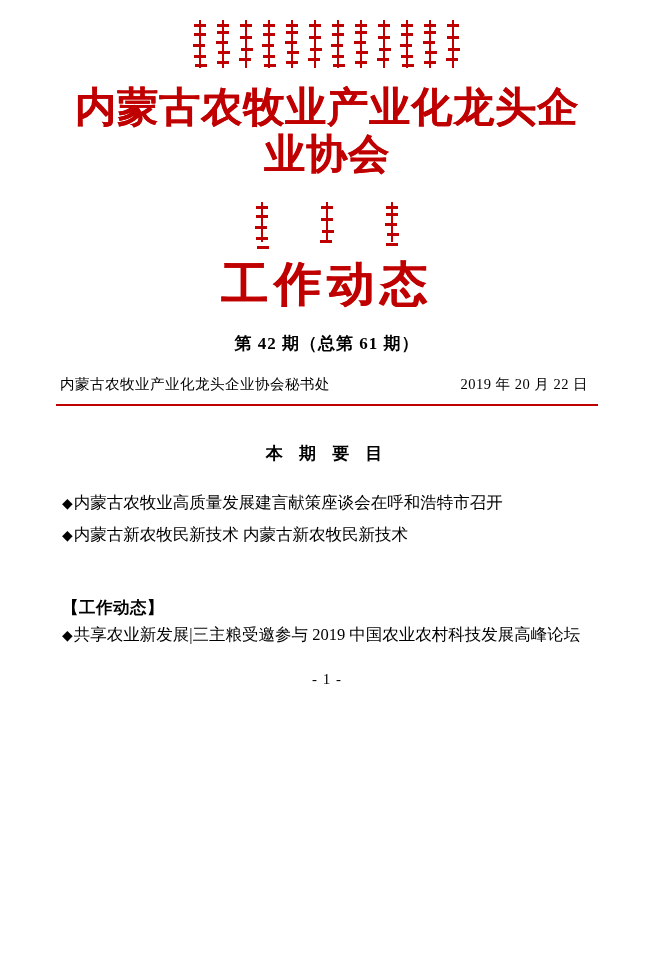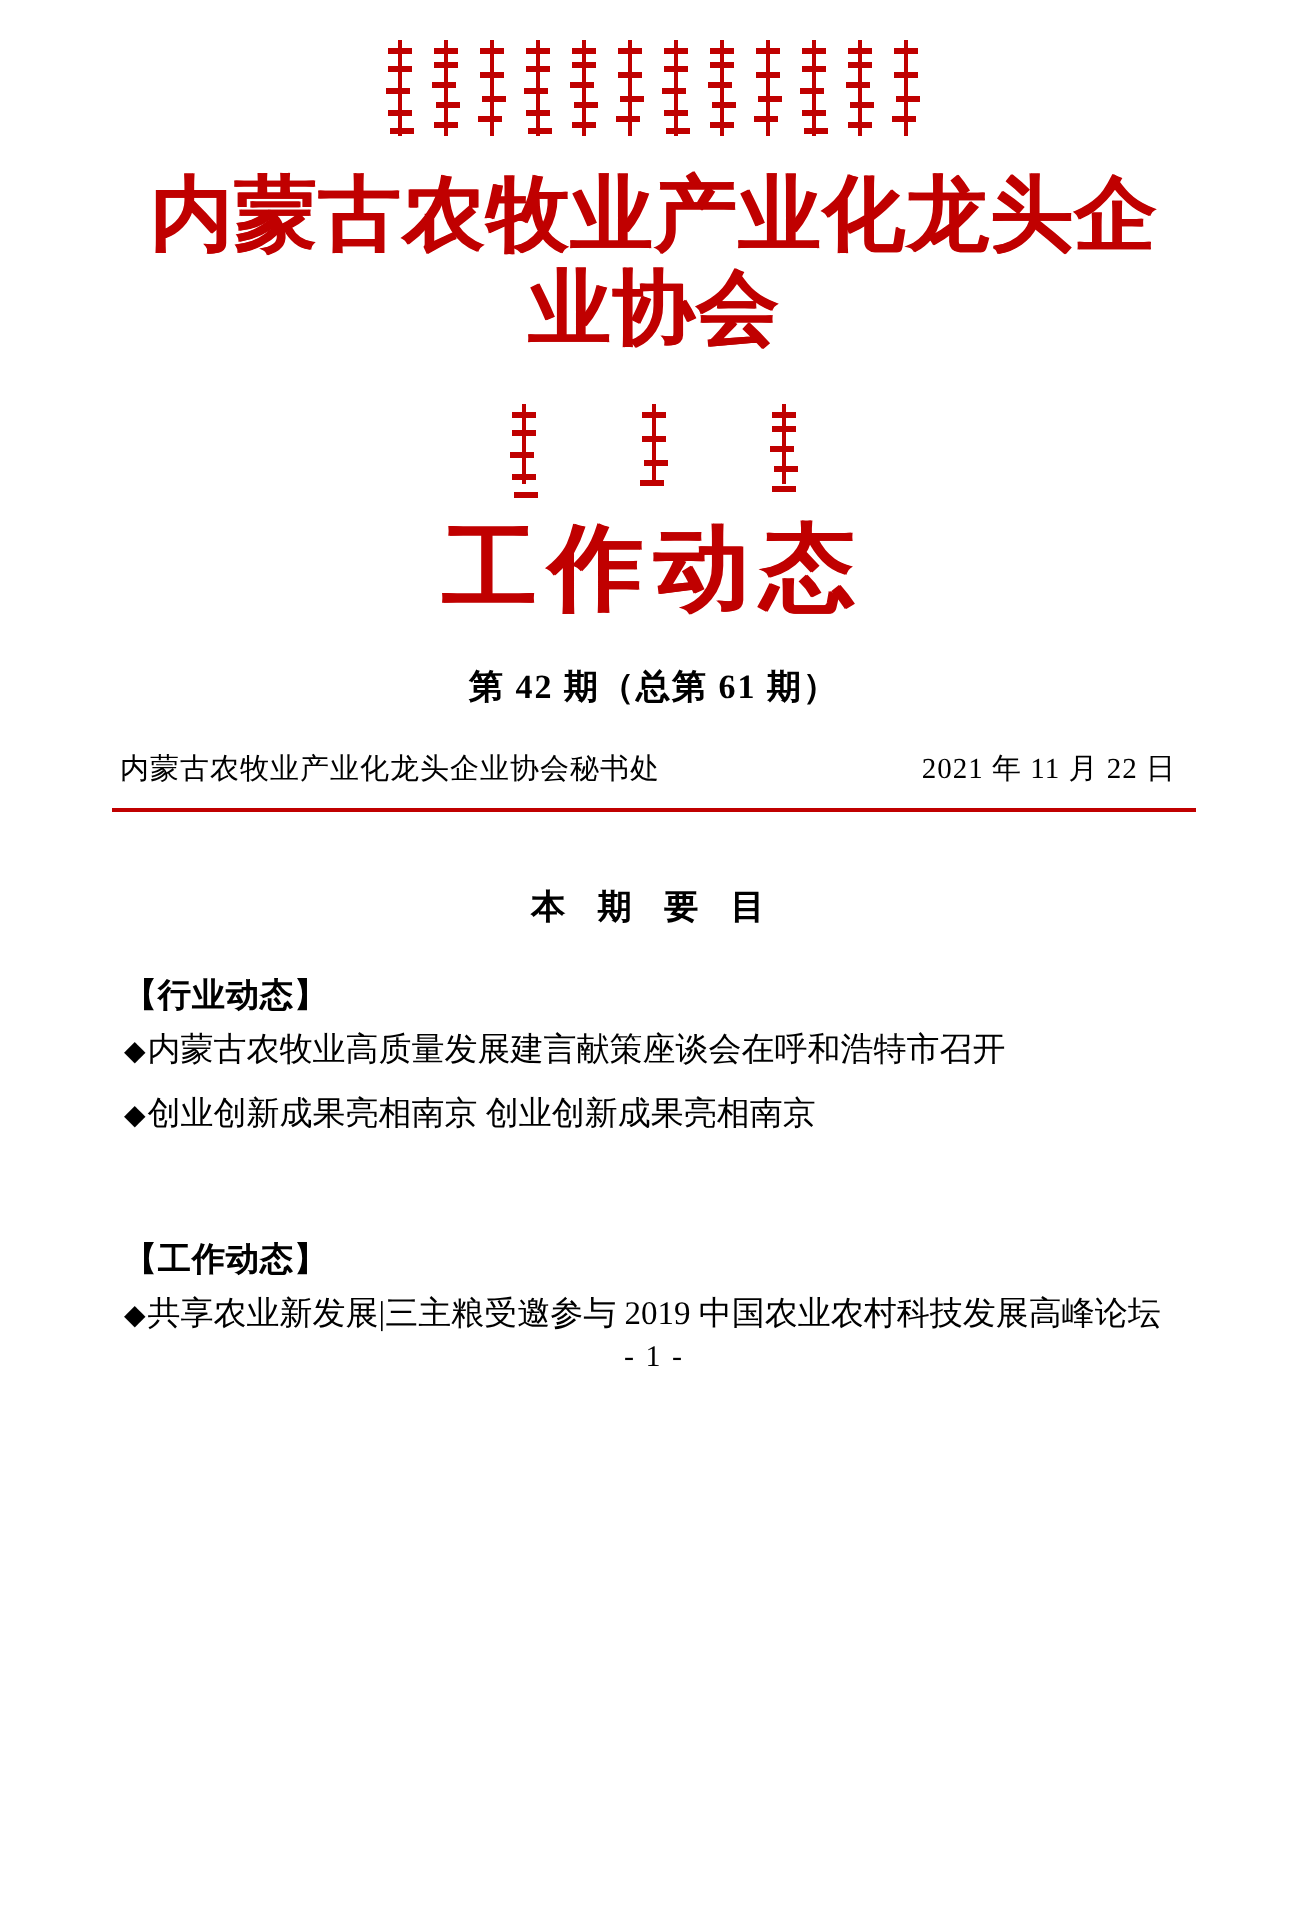--- a/index.html
+++ b/index.html
@@ -202,34 +202,33 @@
     <span class="mong-glyph v3"></span>
     <span class="mong-glyph v2"></span>
   </div>
 
   <div class="title-sub">工作动态</div>
 
   <div class="issue-line">第 42 期（总第 61 期）</div>
 
   <div class="byline">
     <span class="org">内蒙古农牧业产业化龙头企业协会秘书处</span>
-    <span class="date">2021 年 11 月 22 日</span>
+    <span class="date">2019 年 20 月 22 日</span>
   </div>
 
   <div class="rule"></div>
 
   <div class="contents-title">本 期 要 目</div>
 
   <div class="section">
-    <div class="section-heading">【行业动态】</div>
     <div class="entry">
       <span class="bullet">◆</span><span>内蒙古农牧业高质量发展建言献策座谈会在呼和浩特市召开</span>
     </div>
     <div class="entry">
-      <span class="bullet">◆</span><span>创业创新成果亮相南京  创业创新成果亮相南京</span>
+      <span class="bullet">◆</span><span>内蒙古新农牧民新技术  内蒙古新农牧民新技术</span>
     </div>
   </div>
 
   <div class="section association">
     <div class="section-heading">【工作动态】</div>
     <div class="entry">
       <span class="bullet">◆</span><span>共享农业新发展|三主粮受邀参与 2019 中国农业农村科技发展高峰论坛</span>
     </div>
   </div>
 

